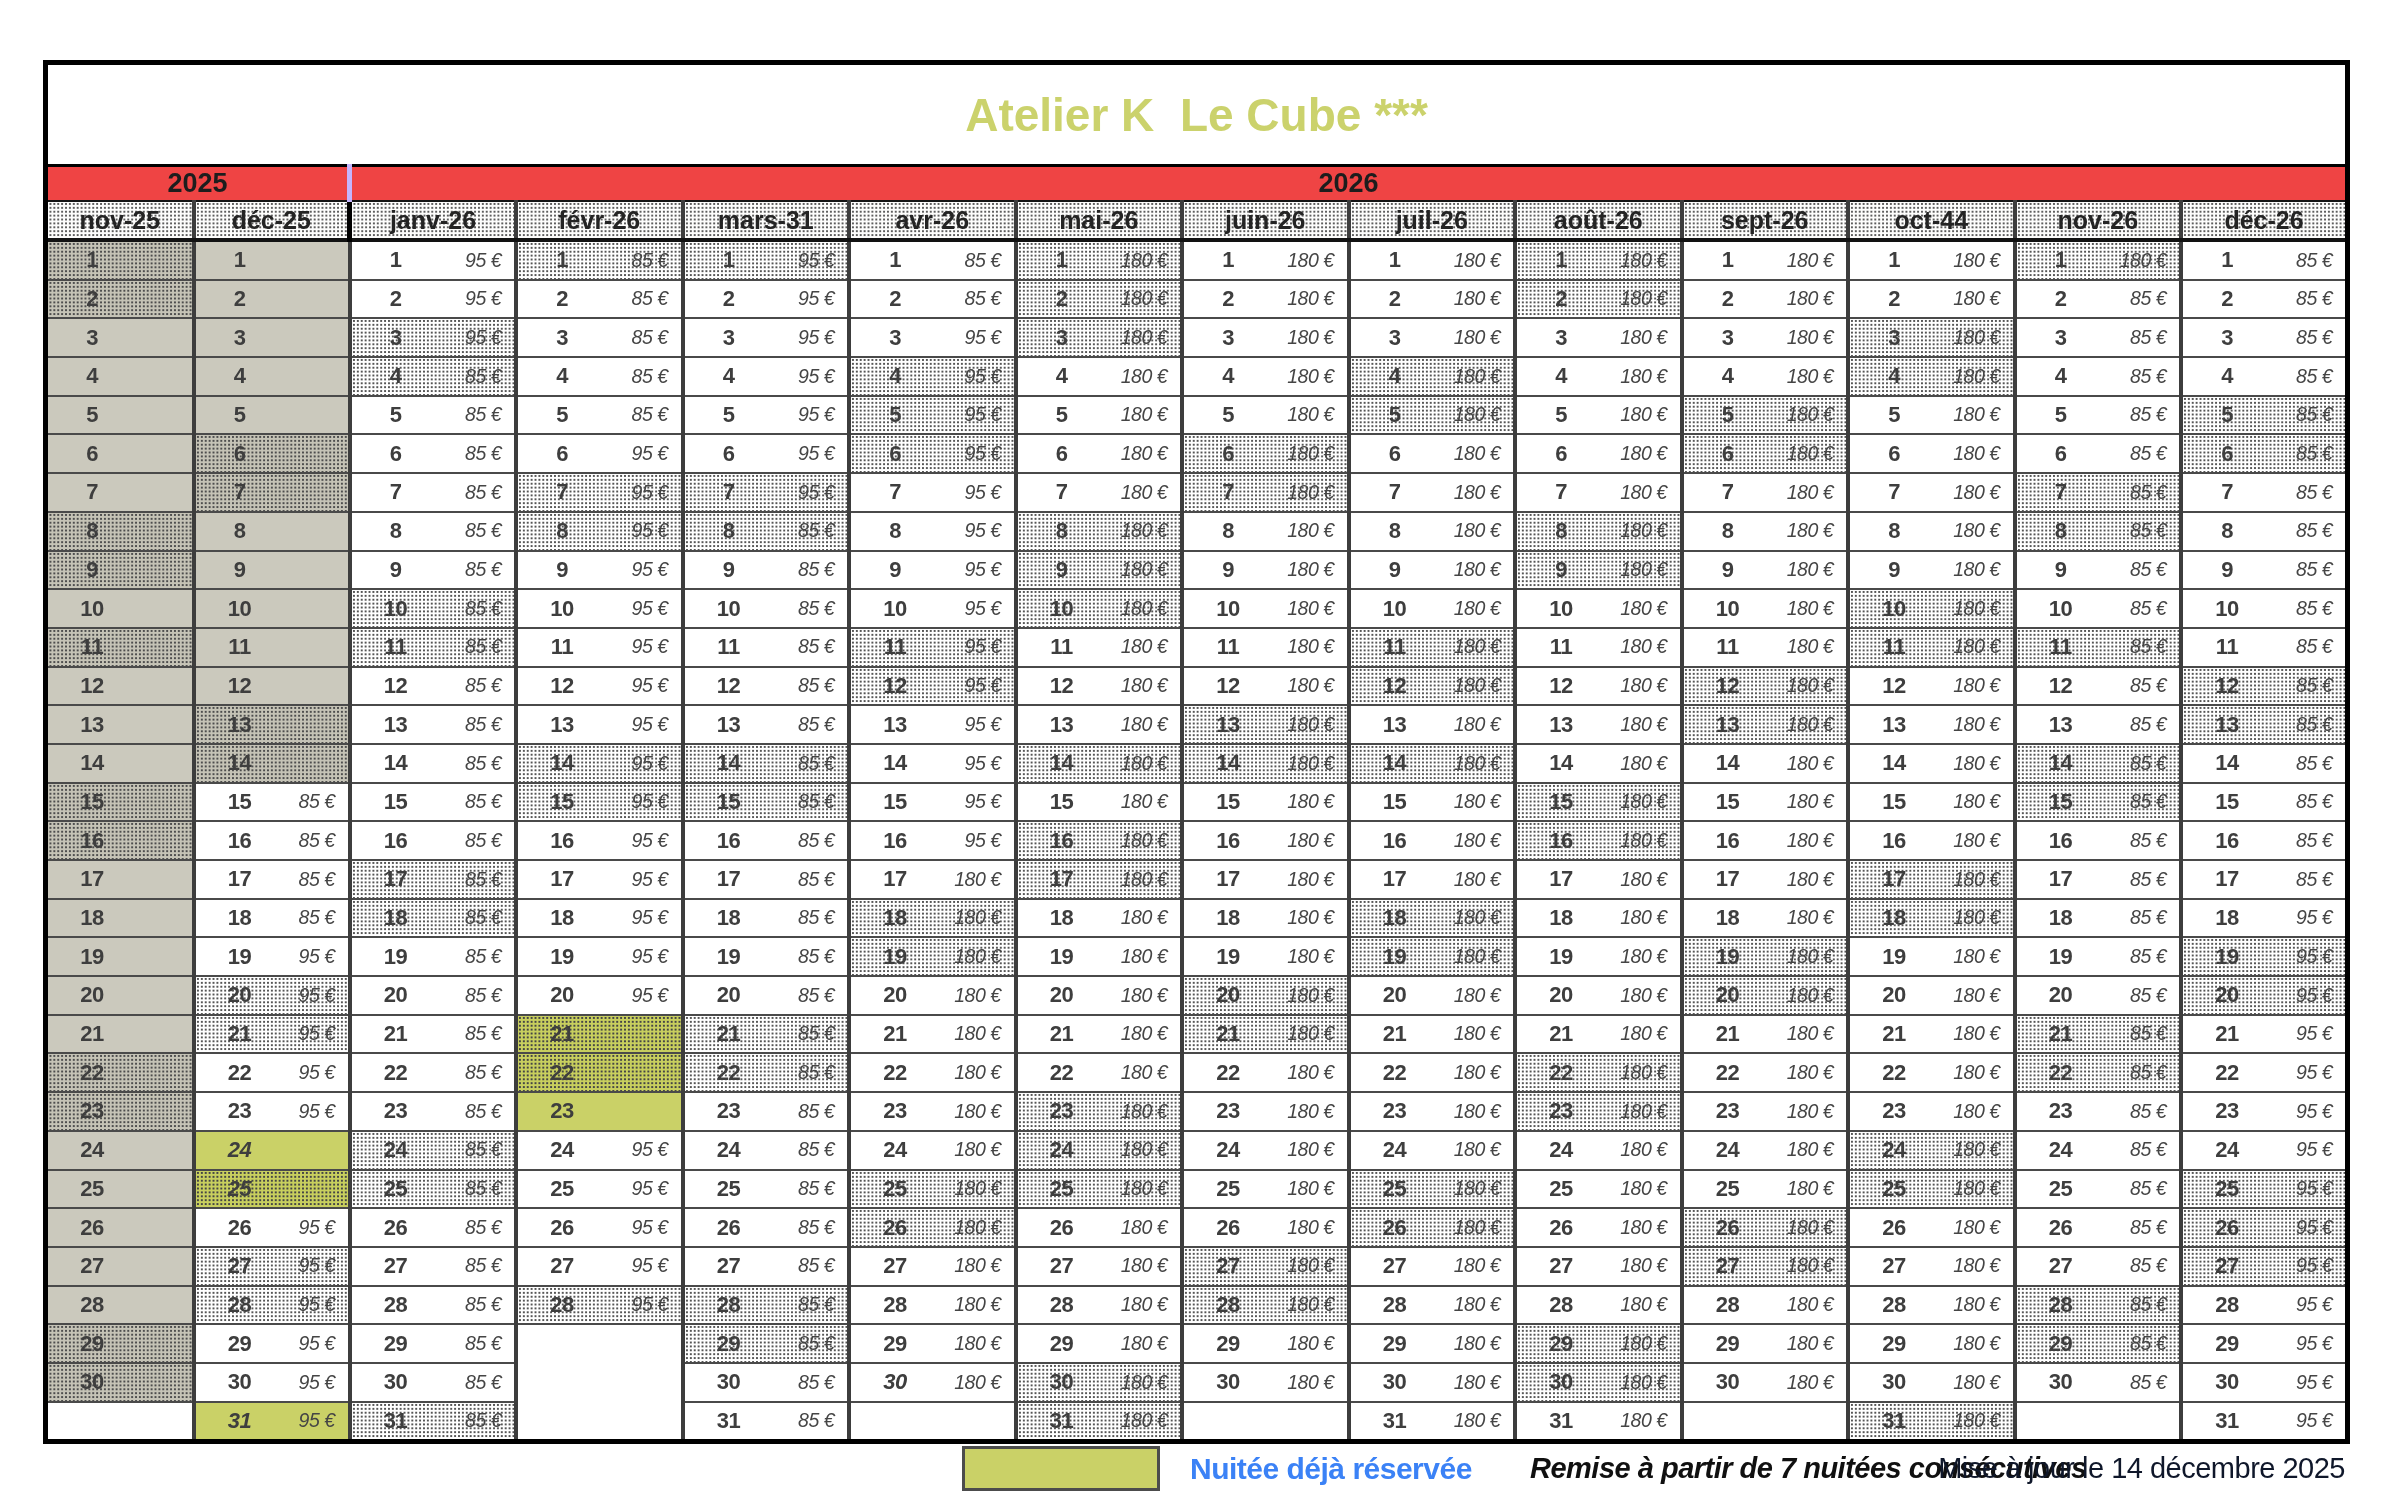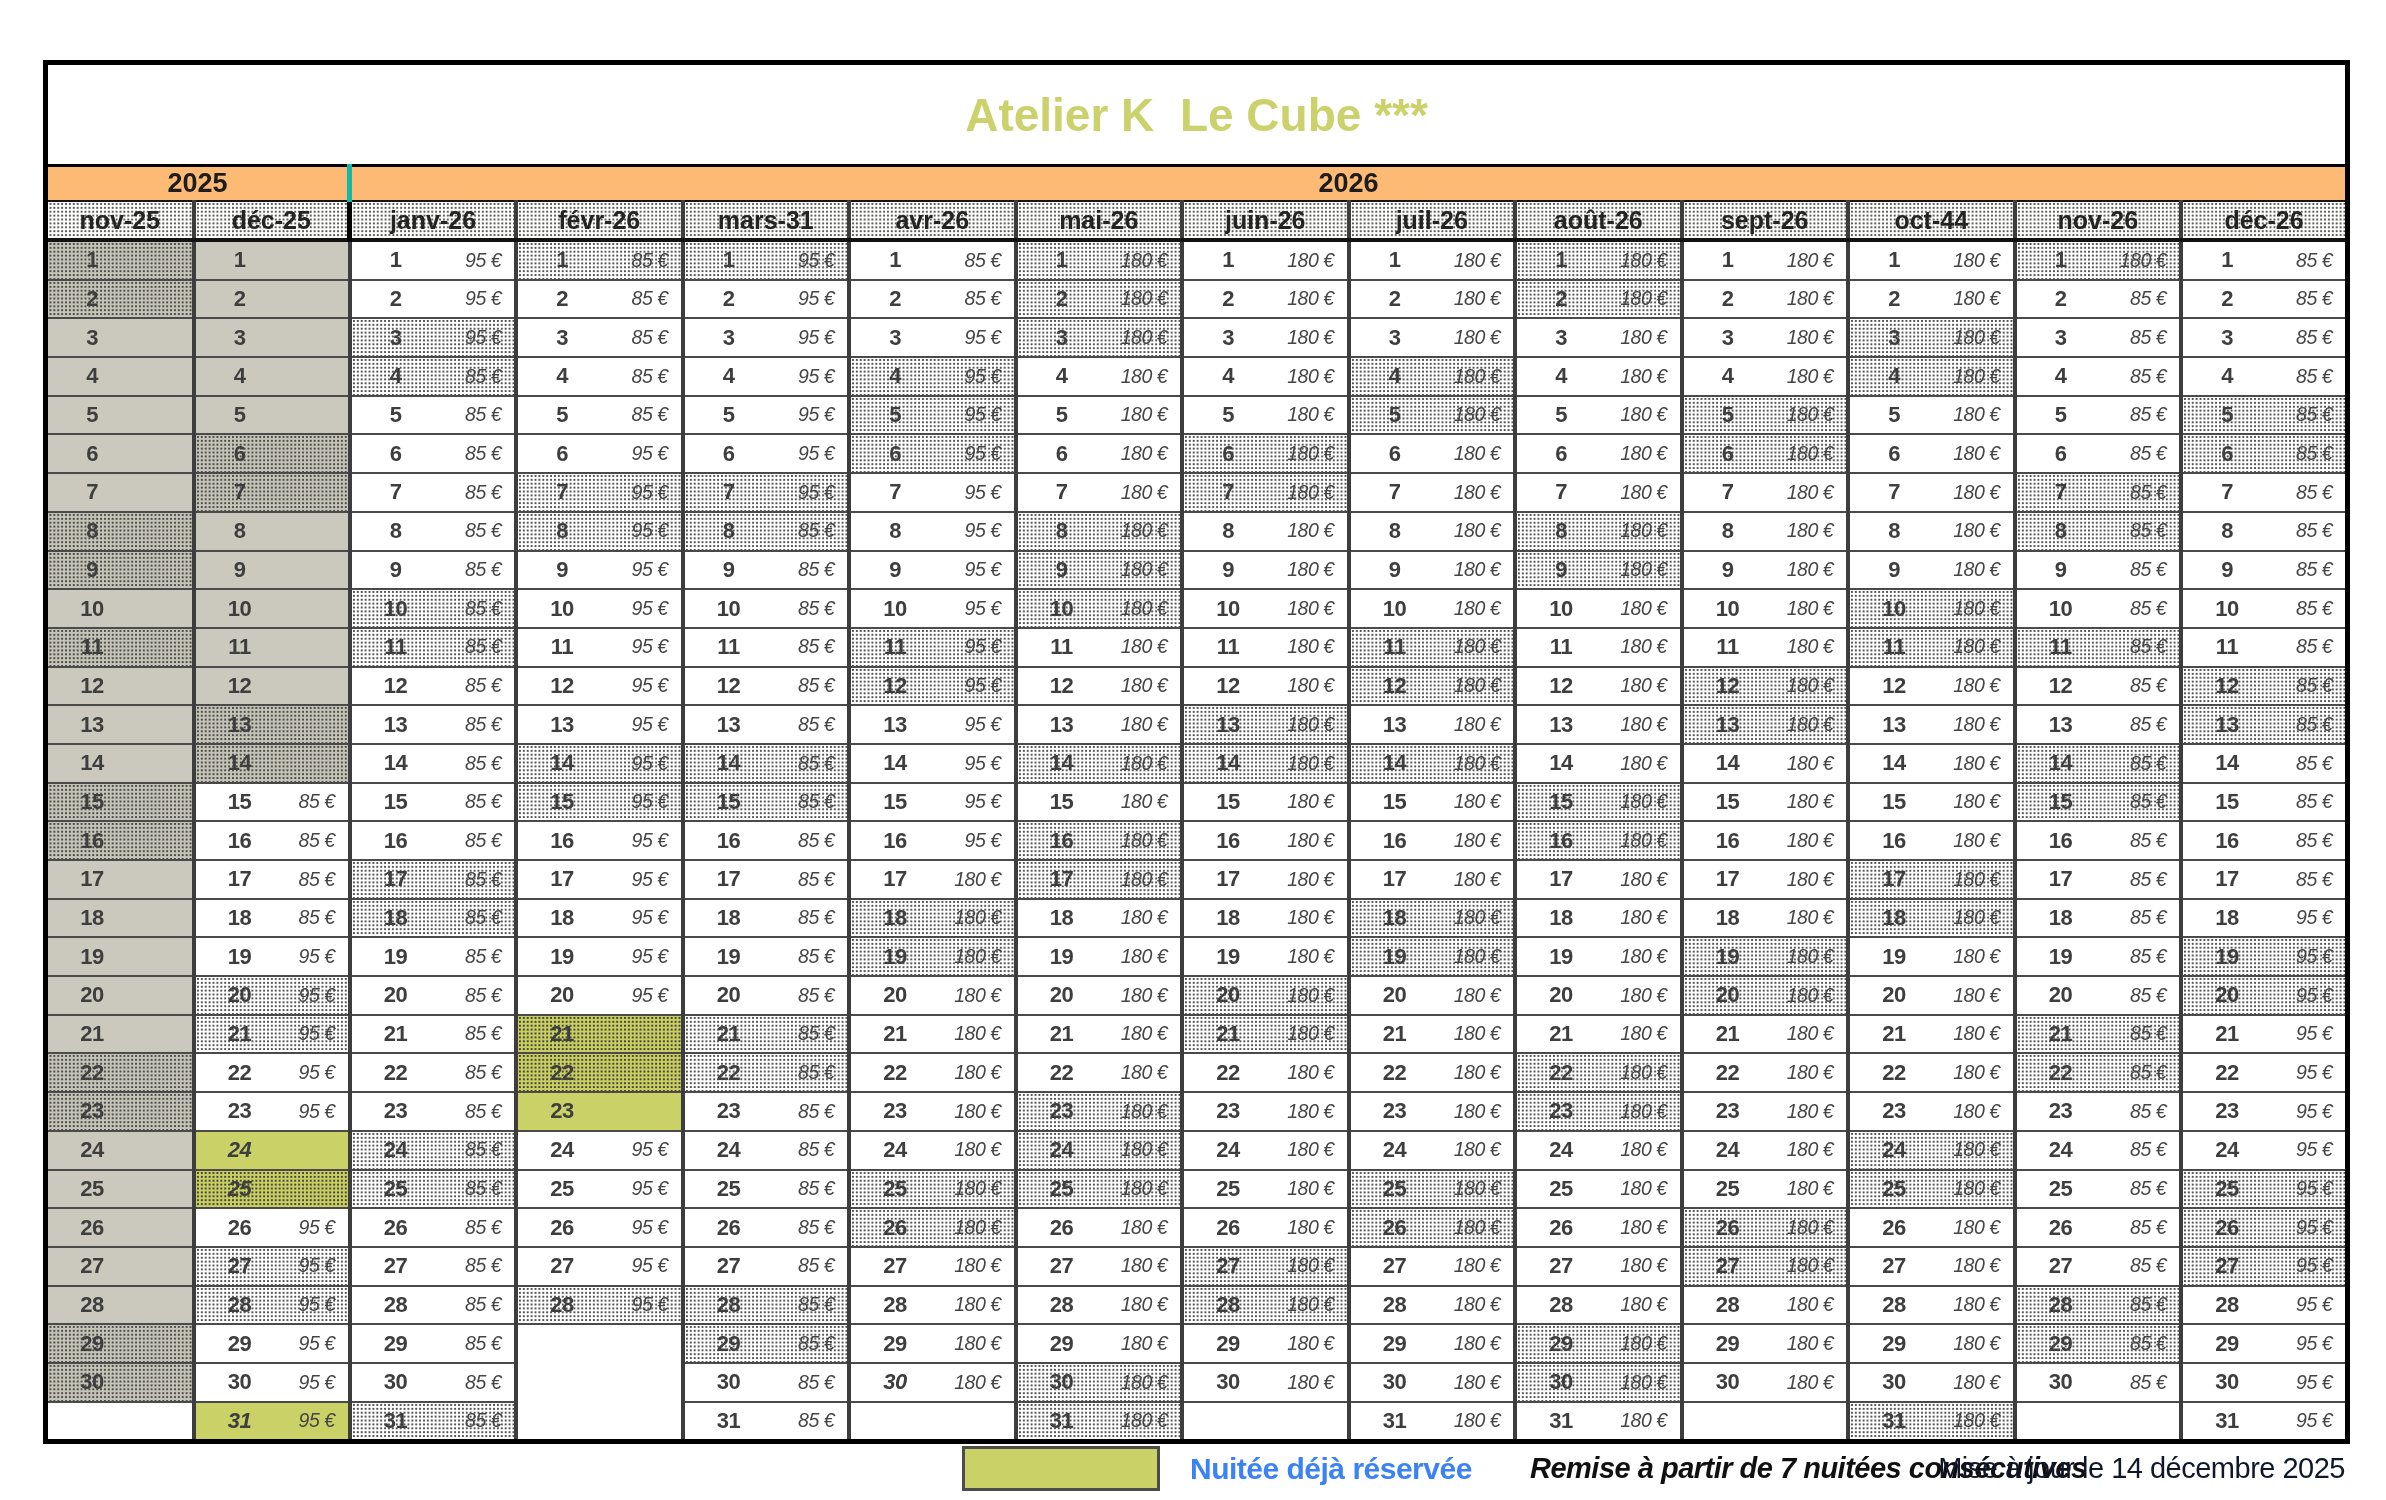--- a/index.html
+++ b/index.html
@@ -15,24 +15,24 @@
   tr.title-row th{
     height:99px;background:#fff;border-bottom:3px solid #000;
     text-align:center;
   }
   .title-text{
     font-size:46px;font-weight:bold;letter-spacing:0px;color:#cbd26c;
     white-space:pre;
   }
   
   tr.year-row th{
-    height:33px;background:#fdba74;border-bottom:2px solid #141414;
+    height:33px;background:#ef4444;border-bottom:2px solid #141414;
     font-size:27px;font-weight:bold;color:#1d1d1d;
   }
-  tr.year-row th.y-right{border-left:5px solid #14b8a6;}
+  tr.year-row th.y-right{border-left:5px solid #c4b5fd;}
   
   tr.month-row th{
     height:36px;border-bottom:4px solid #121212;border-left:4px solid #3d3d3d;
     font-size:25px;font-weight:bold;color:#242424;text-align:center;
     background-color:#fdfdfc;
     background-image:radial-gradient(circle,#5d5d5d 1.05px,transparent 1.45px);
     background-size:3.9px 3.9px;
   }
   tr.month-row th.first{border-left:none;}
   tr.month-row th.y26{border-left:5px solid #000;}

